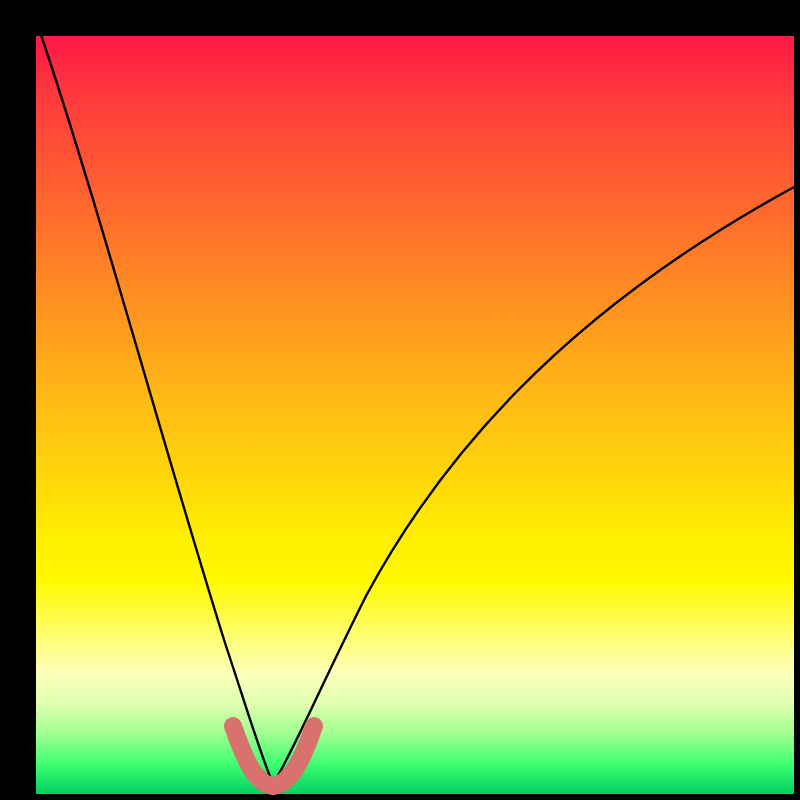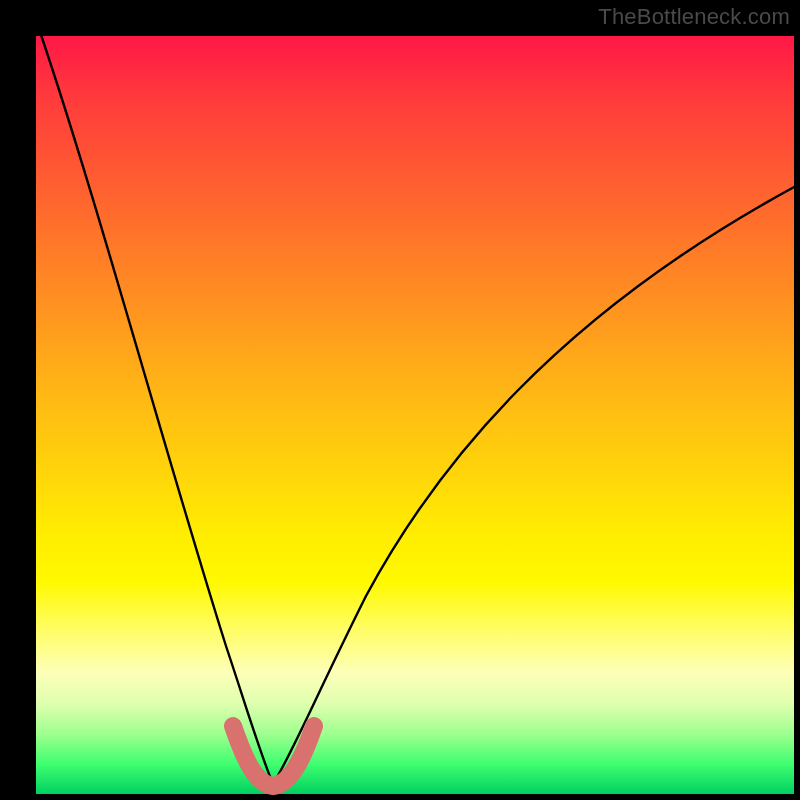--- a/index.html
+++ b/index.html
@@ -57,21 +57,20 @@
     top: 0;
     width: 758px;
     height: 758px;
     overflow: visible;
   }
 </style>
 </head>
 <body>
 
 <div class="outer">
-  <div class="watermark">TheBottleneck.com</div>
 
   <div class="plot-area">
     <svg class="curves" viewBox="0 0 758 758" preserveAspectRatio="none">
 
       <path d="M 2 -10
                C 60 160, 130 420, 190 610
                C 210 670, 225 720, 237 748" stroke="#000" stroke-width="2.4" fill="none"></path>
 
       <path d="M 237 748
                C 255 720, 280 660, 330 560

